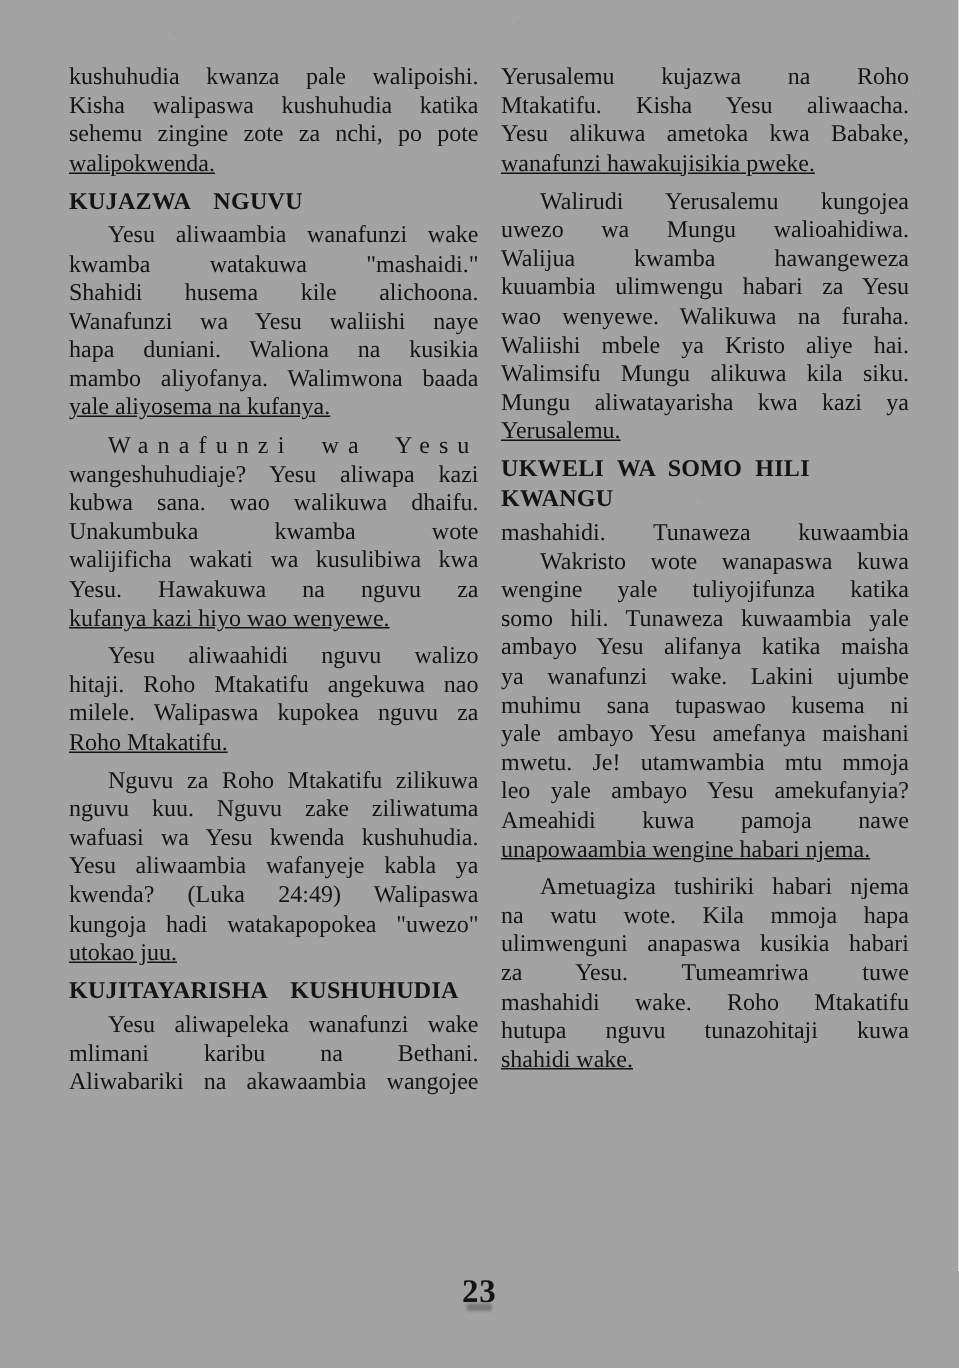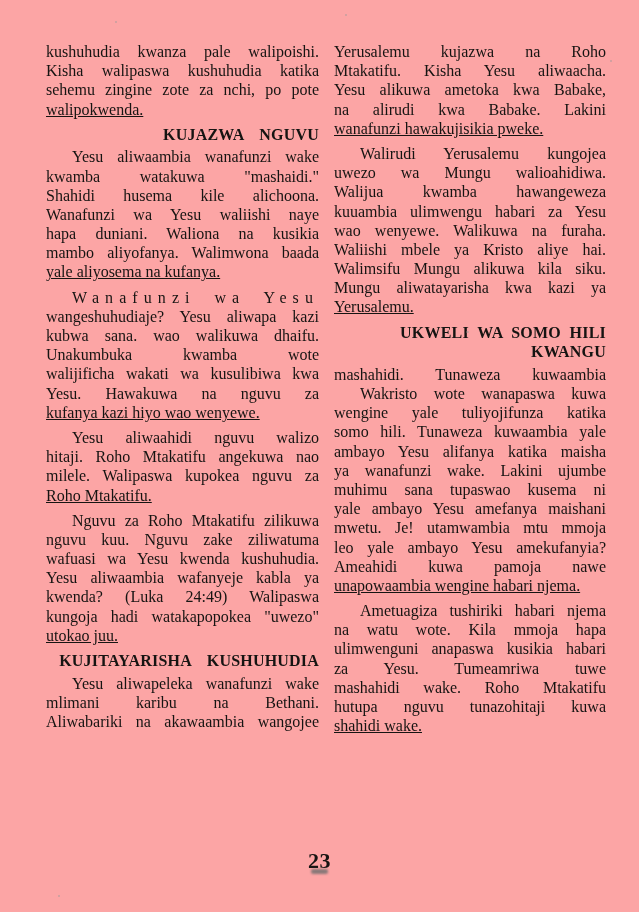--- a/index.html
+++ b/index.html
@@ -1,20 +1,20 @@
 <!DOCTYPE html>
 <html><head>
 <meta charset="utf-8">
 <style>
   html, body { margin: 0; padding: 0; background: #ffffff; }
   .page {
     position: relative;
     width: 639px;
     height: 912px;
-    background: #fca5a5;
+    background: #a3a3a3;
     overflow: hidden;
     font-family: "Liberation Serif", "DejaVu Serif", serif;
     color: #161412;
   }
   .col {
     position: absolute;
     top: 42px;
     font-size: 16px;
     line-height: 19.2px;
   }
@@ -28,21 +28,21 @@
     white-space: normal;
     height: 19.2px;
     overflow: visible;
   }
   .line.end { text-align: left; text-align-last: left; text-decoration: underline; }
   .line.indent { text-indent: 26px; }
   .line.ls { letter-spacing: 0.38em; }
 
   .heading {
     font-weight: bold;
-    text-align: right;
+    text-align: left;
     margin: 2px 0 3px 0;
     font-size: 16px;
     letter-spacing: 0.2px;
   }
   .heading .hline { line-height: 19.6px; }
   .heading.wide  { word-spacing: 0.72em; }
   .heading.norm  { word-spacing: 0.28em; }
 
   .page-number {
     position: absolute;
@@ -126,21 +126,20 @@
         <div class="line indent">Yesu aliwapeleka wanafunzi wake</div>
         <div class="line">mlimani karibu na Bethani.</div>
         <div class="line">Aliwabariki na akawaambia wangojee</div>
       </div>
     </div>
   <div class="col col-right">
       <div class="para">
         <div class="line">Yerusalemu kujazwa na Roho</div>
         <div class="line">Mtakatifu. Kisha Yesu aliwaacha.</div>
         <div class="line">Yesu alikuwa ametoka kwa Babake,</div>
-        <div class="line">na alirudi kwa Babake. Lakini</div>
         <div class="line end">wanafunzi hawakujisikia pweke.</div>
       </div>
       <div class="para">
         <div class="line indent">Walirudi Yerusalemu kungojea</div>
         <div class="line">uwezo wa Mungu walioahidiwa.</div>
         <div class="line">Walijua kwamba hawangeweza</div>
         <div class="line">kuuambia ulimwengu habari za Yesu</div>
         <div class="line">wao wenyewe. Walikuwa na furaha.</div>
         <div class="line">Waliishi mbele ya Kristo aliye hai.</div>
         <div class="line">Walimsifu Mungu alikuwa kila siku.</div>

